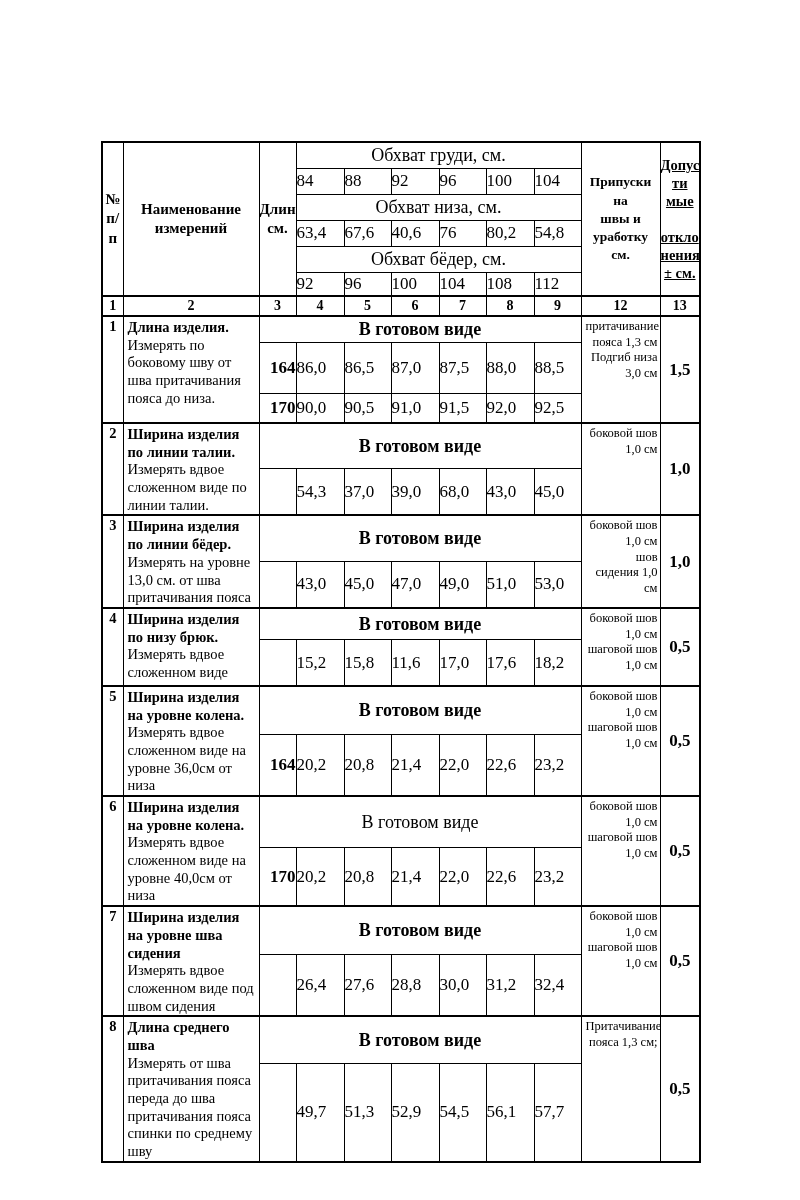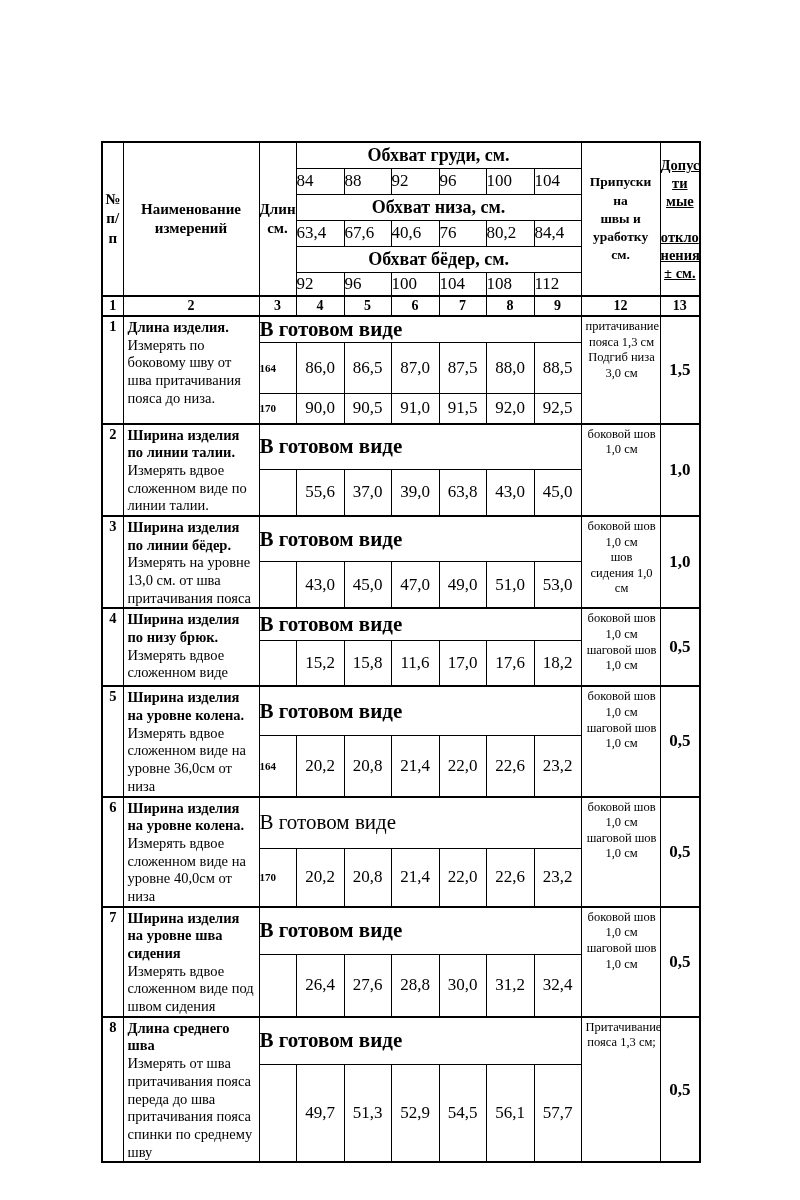--- a/index.html
+++ b/index.html
@@ -12,43 +12,43 @@
     position:absolute; left:101px; top:141px; width:598px;
     border-collapse:collapse; table-layout:fixed;
     border:2px solid #000;
   }
   td { border:1px solid #000; padding:0; overflow:hidden; }
   
   .ch-corner, .ch-name, .ch-height {
     font-weight:bold; font-size:15px; text-align:center; vertical-align:middle;
     white-space:pre-line; line-height:1.3;
   }
-  .ch-group { font-weight:bold; font-size:18px; text-align:center; vertical-align:middle; }
+  .ch-group { font-weight:normal; font-size:18px; text-align:center; vertical-align:middle; }
   .ch-size { font-size:17px; vertical-align:middle; }
   .ch-seam {
     font-weight:bold; font-size:13.5px; text-align:center; vertical-align:middle;
     white-space:pre-line; line-height:1.35;
   }
   .ch-tol {
     font-weight:bold; font-size:14.5px; text-align:center; vertical-align:middle;
     white-space:pre-line; line-height:1.25;text-decoration:underline;
   }
   .ch-idx { font-weight:bold; font-size:14px; text-align:center; vertical-align:middle;
     border-top:2px solid #000; border-bottom:2px solid #000; }
   
   tr.r-head td { border-top:2px solid #000; }
   .num { font-weight:bold; font-size:14.5px; text-align:center; vertical-align:top; padding-top:1px; }
   .name { vertical-align:top; padding:2px 3px 0 4px; font-size:14.5px; line-height:1.22; }
   .name .title { font-weight:bold; }
-  .ready { font-weight:bold; font-size:21px; text-align:left; vertical-align:middle; }
+  .ready { font-weight:bold; font-size:18px; text-align:center; vertical-align:middle; }
   .ready.normal { font-weight:normal; }
-  .height-cell { font-weight:bold; font-size:11px; text-align:left; vertical-align:middle; }
-  .val { font-size:17px; text-align:center; vertical-align:middle; }
+  .height-cell { font-weight:bold; font-size:17px; text-align:right; vertical-align:middle; }
+  .val { font-size:17px; vertical-align:middle; }
   .seam {
-    font-size:12.5px; vertical-align:top; text-align:center;
+    font-size:12.5px; vertical-align:top; text-align:right;
     padding:2px 2px 0 4px; line-height:1.25; white-space:pre-line;
   }
   .tol { font-weight:bold; font-size:17px; text-align:center; vertical-align:middle; }
 </style>
 </head>
 <body>
 
 <div class="sheet">
 <table class="size-chart">
   <colgroup>
@@ -96,21 +96,21 @@
     </tr>
     <tr style="height:26px">
       <td class="ch-group" colspan="6">Обхват низа, см.</td>
     </tr>
     <tr style="height:26px">
       <td class="ch-size">63,4</td>
       <td class="ch-size">67,6</td>
       <td class="ch-size">40,6</td>
       <td class="ch-size">76</td>
       <td class="ch-size">80,2</td>
-      <td class="ch-size">84,4</td>
+      <td class="ch-size">54,8</td>
     </tr>
     <tr style="height:26px">
       <td class="ch-group" colspan="6">Обхват бёдер, см.</td>
     </tr>
     <tr style="height:24px">
       <td class="ch-size">92</td>
       <td class="ch-size">96</td>
       <td class="ch-size">100</td>
       <td class="ch-size">104</td>
       <td class="ch-size">108</td>
@@ -170,24 +170,24 @@
         <div class="title">Ширина изделия по линии талии.</div>
         <div class="desc">Измерять вдвое сложенном виде по линии талии.</div>
       </td>
       <td class="ready" colspan="7">В готовом виде</td>
       <td class="seam" rowspan="2">боковой шов
 1,0 см</td>
       <td class="tol" rowspan="2">1,0</td>
     </tr>
     <tr style="height:42px">
       <td class="height-cell"></td>
-      <td class="val">55,6</td>
+      <td class="val">54,3</td>
       <td class="val">37,0</td>
       <td class="val">39,0</td>
-      <td class="val">63,8</td>
+      <td class="val">68,0</td>
       <td class="val">43,0</td>
       <td class="val">45,0</td>
     </tr>
 
     <tr class="r-head" style="height:43px">
       <td class="num" rowspan="2">3</td>
       <td class="name" rowspan="2">
         <div class="title">Ширина изделия по линии бёдер.</div>
         <div class="desc">Измерять на уровне 13,0 см. от шва притачивания пояса</div>
       </td>

